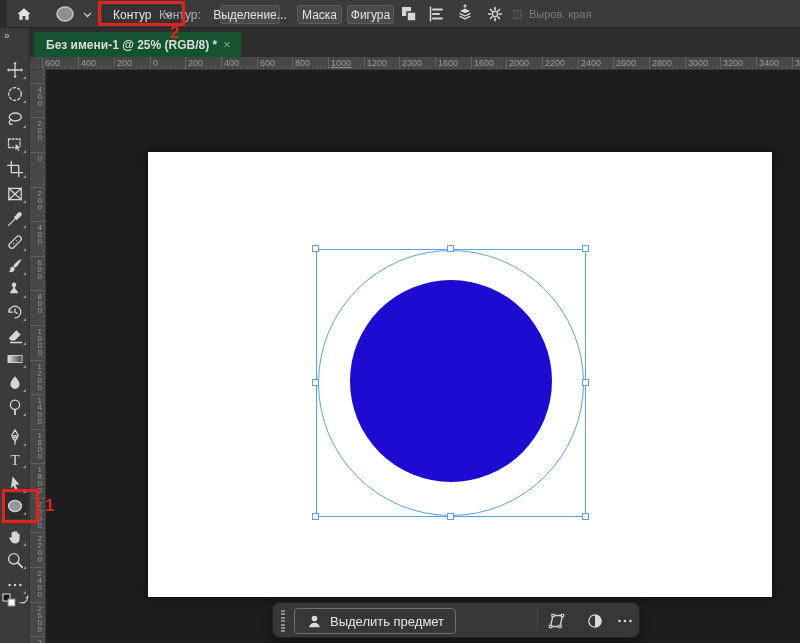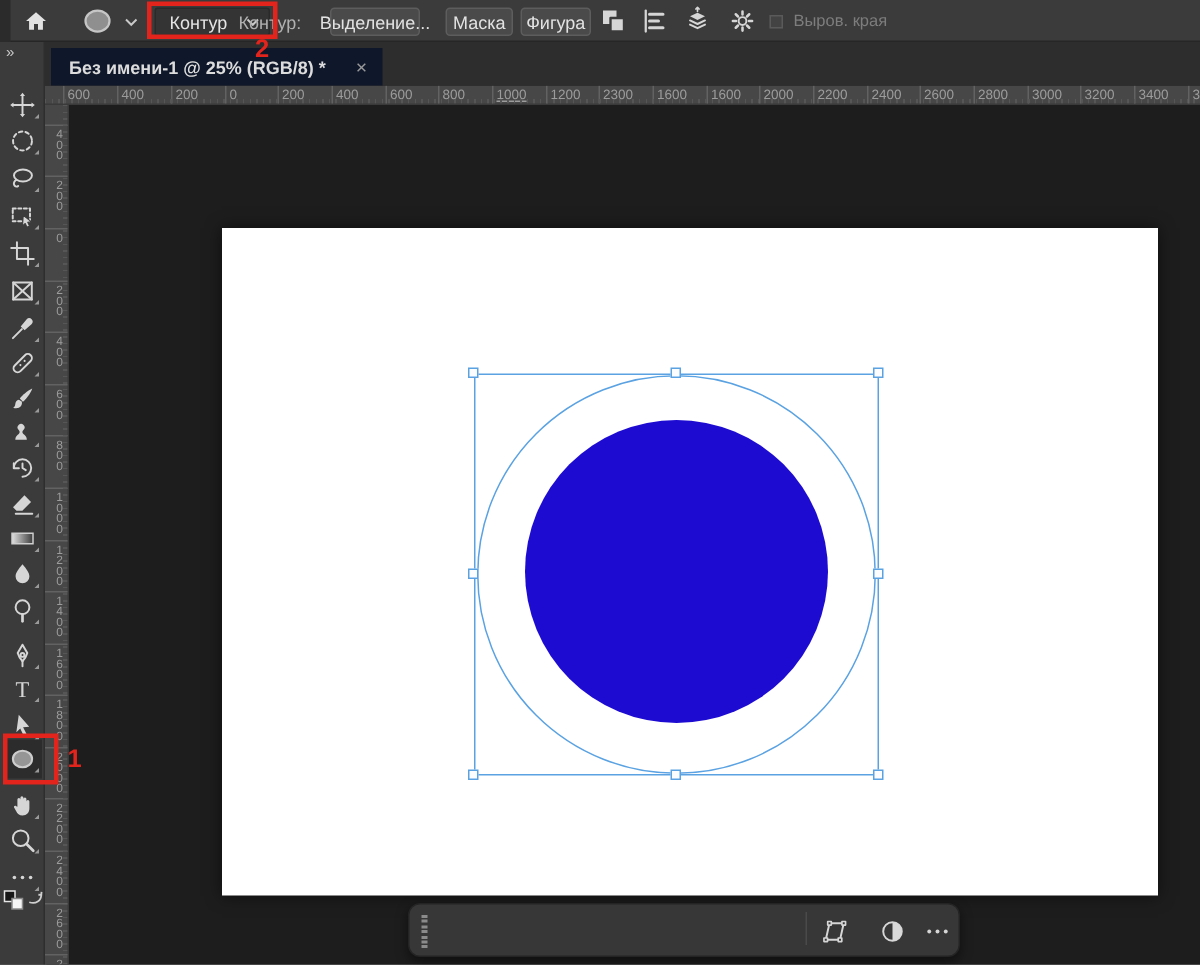--- a/index.html
+++ b/index.html
@@ -21,22 +21,22 @@
   #make-label { position:absolute; left:159px; top:8px; font-size:12px; color:#b0b0b0; }
   .ob-btn { position:absolute; top:5px; height:19px; background:#4a4a4a; border:1px solid #5d5d5d;
             border-radius:3px; color:#e2e2e2; font-size:12px; display:flex; align-items:center;
             justify-content:center; }
   #align-edges-box { position:absolute; left:513px; top:10px; width:9px; height:9px;
                      background:#434343; border:1px solid #5a5a5a; }
   #align-edges-label { position:absolute; left:529px; top:8px; font-size:11px; color:#7d7d7d; }
 
   
   #tab-bar { position:absolute; left:30px; top:28px; width:770px; height:29px; background:#2d2d2d; z-index:10; }
-  #doc-tab { position:absolute; left:4px; top:4px; height:25px; background:#0f172a;
-             display:flex; align-items:center; padding:0 10px 0 12px; gap:20px; }
+  #doc-tab { position:absolute; left:4px; top:4px; height:25px; background:#14532d;
+             display:flex; align-items:center; padding:0 10px 0 12px; gap:6px; }
   #doc-tab .title { font-size:12px; font-weight:700; color:#dcdcdc; white-space:nowrap; }
   #doc-tab .close { font-size:13px; color:#9a9a9a; line-height:1; }
 
   
   #toolbar { position:absolute; left:0; top:28px; width:30px; height:615px; background:#3b3b3b;
              border-right:1px solid #2e2e2e; z-index:15; }
   #toolbar-expand { position:absolute; left:4px; top:2px; color:#c6c6c6; font-size:10px; letter-spacing:-1px; }
   .tool { position:absolute; left:6px; width:18px; height:18px; }
   .tool svg { display:block; }
   .tool::after { content:""; position:absolute; right:-2px; bottom:0; border-left:3px solid transparent;
@@ -420,20 +420,29 @@
   <div id="context-bar">
     <div id="grip">
         <i></i>
         <i></i>
         <i></i>
         <i></i>
         <i></i>
         <i></i>
         <i></i>
       </div>
+    <button class="cb-btn" style="left:21px">
+      <span class="obicon">
+          <svg width="17" height="17" viewBox="0 0 18 18">
+            <circle cx="9" cy="5.8" r="3" fill="#d9d9d9"></circle>
+            <path d="M3.2 15.2c.9-3.2 3-4.8 5.8-4.8s4.9 1.6 5.8 4.8z" fill="#d9d9d9"></path>
+          </svg>
+        </span>
+      <span>Выделить предмет</span>
+    </button>
     <span class="cb-icon obicon" style="left:275px">
         <svg width="18" height="18" viewBox="0 0 18 18" fill="none" stroke="#d6d6d6" stroke-width="1.3" stroke-linecap="round" stroke-linejoin="round">
           <path d="M5 3.5h9.5L12 14.5H2.5z"></path>
           <rect x="3.8" y="2.3" width="2.4" height="2.4" fill="#373737" stroke-width="1.1"></rect>
           <rect x="13.3" y="2.3" width="2.4" height="2.4" fill="#373737" stroke-width="1.1"></rect>
           <rect x="10.8" y="13.3" width="2.4" height="2.4" fill="#373737" stroke-width="1.1"></rect>
           <rect x="1.3" y="13.3" width="2.4" height="2.4" fill="#373737" stroke-width="1.1"></rect>
         </svg>
       </span>
     <span class="cb-icon obicon" style="left:313px">

